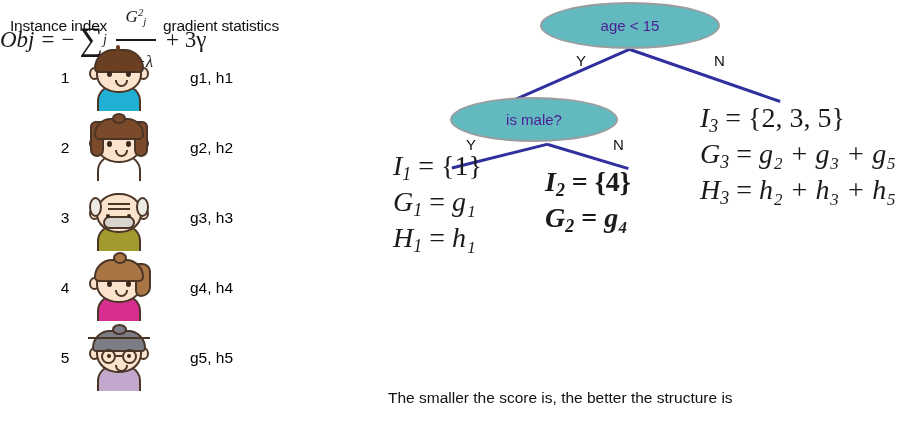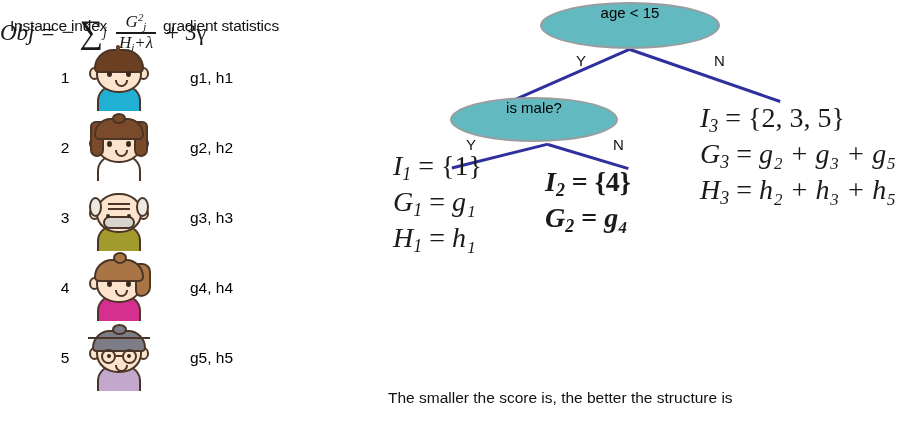--- a/index.html
+++ b/index.html
@@ -30,21 +30,21 @@
   .av .face{position:absolute;left:8px;top:8px;width:46px;height:40px;background:#fbe3cd;
             border:2.5px solid #4a3527;border-radius:46% 46% 48% 48%/52% 52% 46% 46%;box-sizing:border-box;}
   .av .eye{position:absolute;top:26px;width:5px;height:6px;background:#3a2a1e;border-radius:50%;}
   .av .eye.l{left:19px;} .av .eye.r{left:38px;}
   .av .mouth{position:absolute;left:27px;top:35px;width:9px;height:5px;
              border:2px solid #4a3527;border-top:none;border-radius:0 0 9px 9px;}
   .av .hair{position:absolute;box-sizing:border-box;}
 
   
   .node{position:absolute;border:2.5px solid #9a9c9e;border-radius:50%;
-        background:#62b9bf;color:#000000;display:flex;justify-content:center;
+        background:#62b9bf;color:#4c1d95;display:flex;align-items:center;justify-content:center;
         font-size:15px;box-sizing:border-box;}
   #node-root{left:540px;top:2px;width:180px;height:47px;}
   #node-male{left:450px;top:97px;width:168px;height:45px;}
 
   .edge{position:absolute;background:#2f2f9e;height:2.6px;transform-origin:0 50%;}
   .edge-label{position:absolute;font-size:15px;color:#111;}
 
   
   .math{position:absolute;font-family:"Liberation Serif",serif;color:#1a1a1a;white-space:nowrap;}
   .mrow{font-size:28px;font-style:italic;line-height:28px;}
@@ -54,21 +54,21 @@
   sup{font-size:0.64em;vertical-align:0.52em;}
 
   #leaf1{left:393px;top:152px;}
   #leaf2{left:545px;top:168px;font-weight:bold;}
   #leaf3{left:700px;top:104px;}
 
   #objective{left:393px;top:318px;font-family:"Liberation Serif",serif;
              font-size:23px;color:#1a1a1a;display:flex;align-items:center;white-space:nowrap;}
   #objective .sigma{font-size:33px;font-style:normal;line-height:0.9;}
   .frac{display:inline-flex;flex-direction:column;align-items:center;
-        vertical-align:middle;margin:12px 5px;line-height:1.05;}
+        vertical-align:middle;margin:7px 5px;line-height:1.05;gap:12px;}
   .frac .num{font-size:17px;font-style:italic;padding:0 3px;}
   .frac .bar{width:100%;height:1.6px;background:#1a1a1a;}
   .frac .den{font-size:17px;font-style:italic;padding:0 3px;}
 
   #caption{position:absolute;left:388px;top:389px;font-size:15.5px;color:#111;
            font-family:"Liberation Sans",sans-serif;white-space:nowrap;text-align:center;}
 </style>
 </head>
 <body>
 

